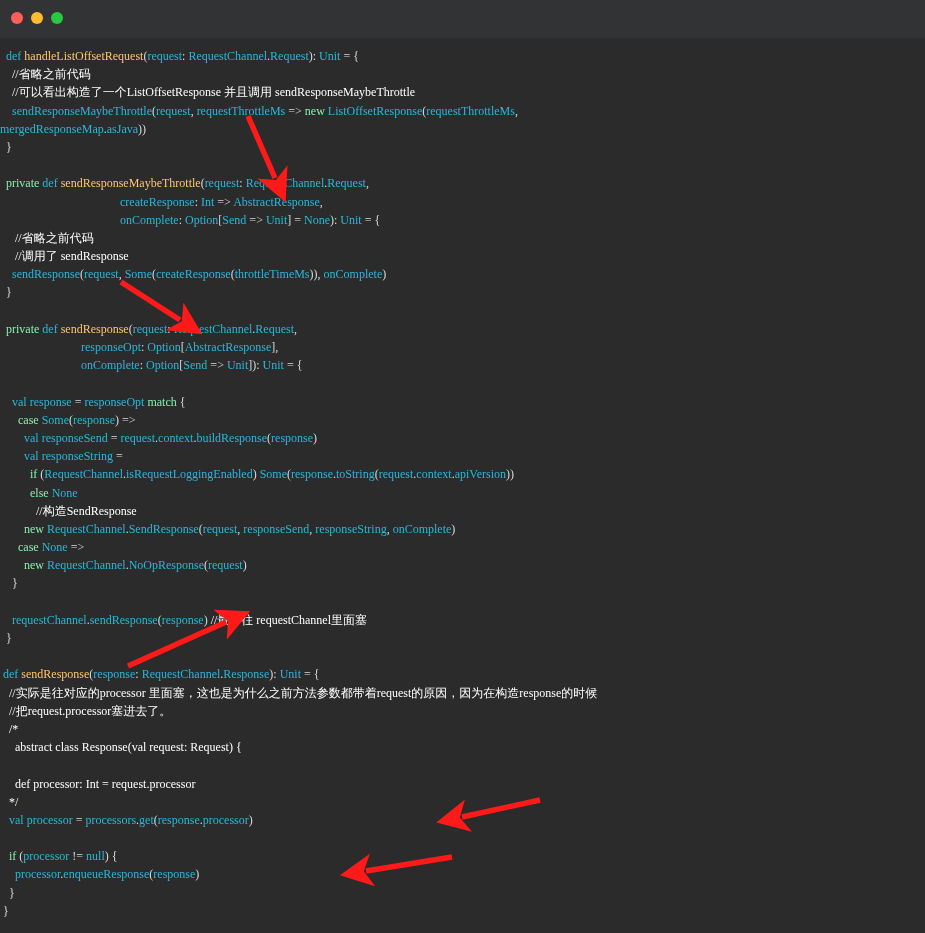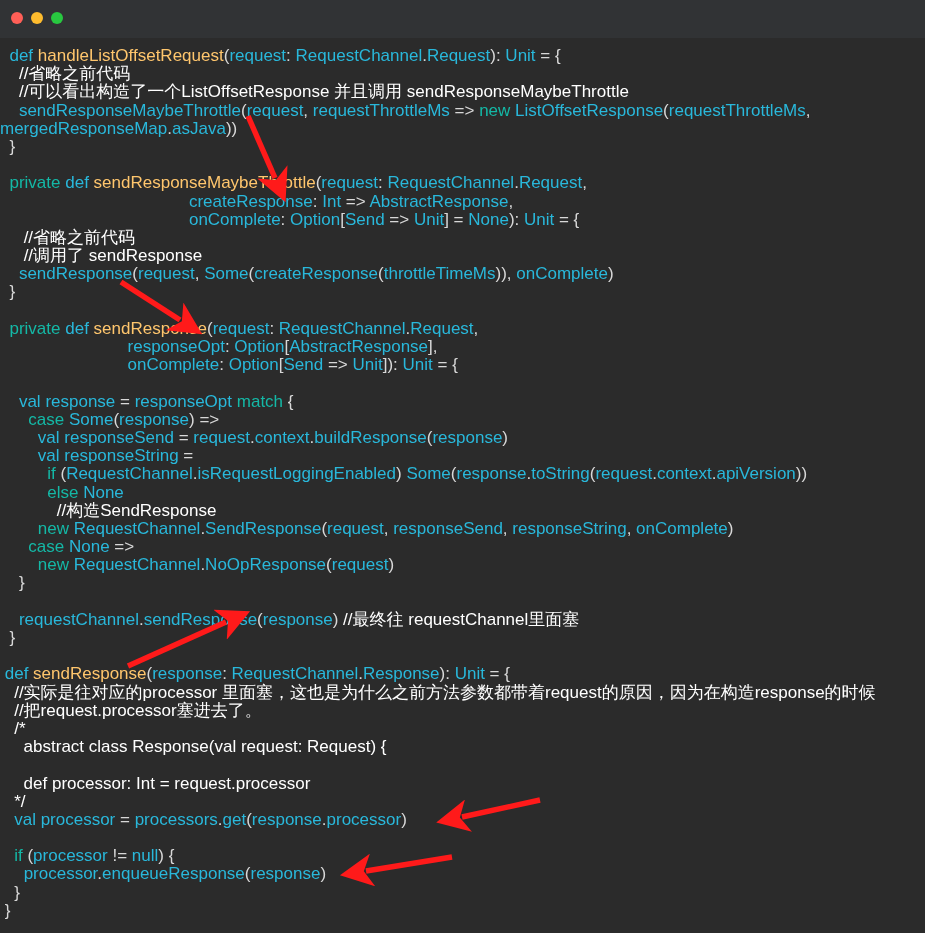--- a/index.html
+++ b/index.html
@@ -32,33 +32,33 @@
   .dot.min    { left: 31px; background: #febc2e; }
   .dot.max    { left: 51px; background: #28c840; }
 
   #code {
     position: absolute;
     left: 0;
     top: 38px;
     width: 925px;
     height: 895px;
     background: #2b2b2b;
-    font-family: Liberation Sans, sans-serif;
-    font-size: 17px;
+    font-family: Liberation Serif, serif;
+    font-size: 12px;
     line-height: 18.2px;
     white-space: pre;
     color: #a9b7c6;
     padding: 9px 0 0 0;
     box-sizing: border-box;
     overflow: hidden;
   }
   .line { height: 18.2px; }
 
   
-  .kw   { color: #14b8a6; }   
+  .kw   { color: #86efac; }   
   .def  { color: #29b8db; }   
   .fn   { color: #ffc66d; }   
   .id   { color: #29b8db; }   
   .pl   { color: #d8d8d8; }   
   .cm   { color: #ffffff; }   
 
   
   .arrow {
     position: absolute;
     pointer-events: none;

